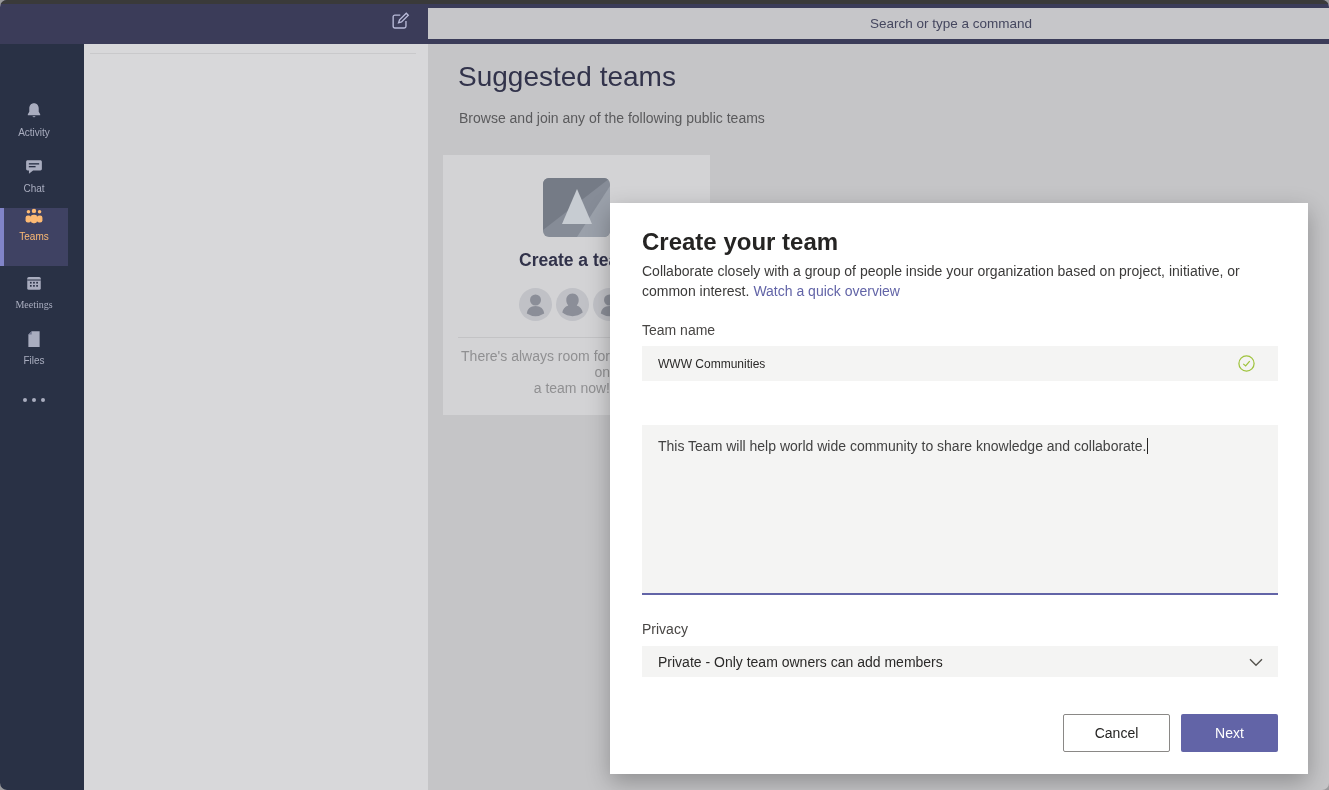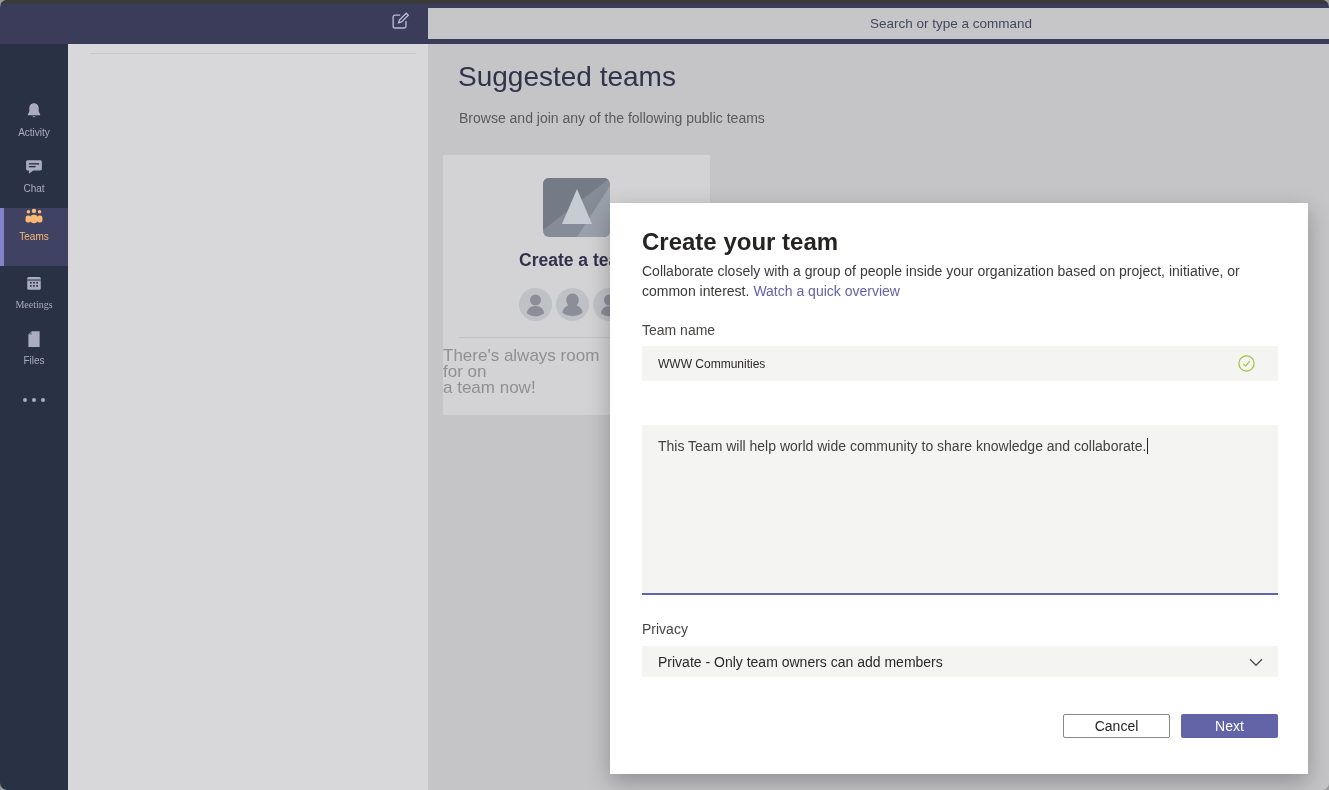--- a/index.html
+++ b/index.html
@@ -13,21 +13,21 @@
   .titlebar{position:absolute;left:0;top:0;width:1329px;height:44px;background:#3b3c59;z-index:5;}
   .compose-btn{position:absolute;left:388px;top:10px;width:24px;height:24px;display:flex;align-items:center;justify-content:center;cursor:pointer;}
   .search-box{position:absolute;left:428px;top:8px;width:901px;height:31px;background:#c6c6c9;}
   .search-box input{
     width:100%;height:100%;border:none;outline:none;background:transparent;
     text-align:center;padding-left:145px;font-size:13.5px;color:#45475f;
     font-family:"Liberation Sans", sans-serif;
   }
   .search-box input::placeholder{color:#45475f;opacity:1;}
   
-  .rail{position:absolute;left:0;top:44px;width:68px;height:746px;background:#293145;z-index:4;}
+  .rail{position:absolute;left:0;top:44px;width:84px;height:746px;background:#293145;z-index:4;}
   .rail-item{
     position:absolute;left:0;width:68px;height:46px;display:flex;flex-direction:column;
     align-items:center;justify-content:flex-start;gap:3px;color:#a9adbf;cursor:pointer;
   }
   .rail-item .lbl{font-size:10px;line-height:11px;}
   .rail-item.selected{height:58px;background:#3f4263;color:#fdba74;justify-content:flex-start;}
   .rail-item.selected::before{content:'';position:absolute;left:0;top:0;width:4px;height:100%;background:#8184c8;}
   .rail-more{position:absolute;left:0;top:354px;width:68px;display:flex;justify-content:center;gap:5px;cursor:pointer;}
   .rail-more i{width:4px;height:4px;border-radius:50%;background:#a9adbf;}
   
@@ -35,21 +35,21 @@
   .left-divider{position:absolute;left:22px;top:9px;width:326px;height:1px;background:#c9c9cb;}
   
   .page-title{position:absolute;left:458px;top:61px;font-size:28px;font-weight:400;color:#32334b;z-index:1;}
   .page-subtitle{position:absolute;left:459px;top:110px;font-size:14px;color:#5a5a5c;z-index:1;}
   
   .team-card{position:absolute;left:443px;top:155px;width:267px;height:260px;background:#d3d3d5;z-index:2;cursor:pointer;}
   .card-img{position:absolute;left:100px;top:23px;width:67px;height:59px;border-radius:6px;overflow:hidden;}
   .card-title{position:absolute;left:76px;top:95px;font-size:17.5px;font-weight:600;color:#31324a;white-space:nowrap;}
   .card-avatars{position:absolute;left:76px;top:133px;display:flex;gap:4px;}
   .card-divider{position:absolute;left:15px;top:182px;width:240px;height:1px;background:#c3c3c5;}
-  .card-footer{position:absolute;left:0;top:193px;width:167px;font-size:17px;line-height:16px;color:#909092;}
+  .card-footer{position:absolute;left:0;top:193px;width:167px;text-align:right;font-size:14px;line-height:16px;color:#909092;}
   
   .dialog{position:absolute;left:610px;top:203px;width:698px;height:571px;background:#ffffff;z-index:10;box-shadow:0 8px 22px rgba(0,0,0,.28);}
   .dlg-title{position:absolute;left:32px;top:25px;font-size:24px;font-weight:700;color:#252423;}
   .dlg-body{position:absolute;left:32px;top:58px;width:642px;font-size:14px;line-height:20px;color:#3b3a39;}
   .dlg-link{color:#6264a7;text-decoration:none;margin-left:4px;cursor:pointer;}
   .field-label{position:absolute;left:32px;font-size:14px;color:#484644;}
   .lbl-teamname{top:119px;} .lbl-desc{top:211px;margin-top:23px;} .lbl-privacy{top:418px;}
   .team-name-input{
     position:absolute;left:32px;top:143px;width:636px;height:35px;background:#f4f4f3;border:none;outline:none;
     padding:0 44px 0 16px;font-size:12px;color:#2b2a29;font-family:"Liberation Sans", sans-serif;
@@ -59,21 +59,21 @@
     position:absolute;left:32px;top:222px;width:636px;height:170px;background:#f4f4f3;
     border-bottom:2px solid #6264a7;padding:12px 16px;font-size:14px;color:#424242;line-height:19px;cursor:text;
   }
   .caret{display:inline-block;width:1px;height:16px;background:#252423;vertical-align:-3px;margin-left:1px;}
   .privacy-select{
     position:absolute;left:32px;top:443px;width:636px;height:31px;background:#f4f4f3;
     display:flex;align-items:center;padding:0 12px 0 16px;font-size:14px;color:#2b2a29;cursor:pointer;
   }
   .privacy-select .chev{margin-left:auto;display:flex;align-items:center;}
   .dlg-buttons{position:absolute;right:30px;top:511px;display:flex;gap:11px;}
-  .btn{height:24px;border-radius:2px;font-size:14px;font-family:"Liberation Sans", sans-serif;cursor:pointer;display:flex;align-items:center;justify-content:center;}
+  .btn{height:38px;border-radius:2px;font-size:14px;font-family:"Liberation Sans", sans-serif;cursor:pointer;display:flex;align-items:center;justify-content:center;}
   .btn-cancel{width:107px;background:#ffffff;border:1px solid #8a8886;color:#252423;}
   .btn-next{width:97px;background:#6264a7;border:none;color:#ffffff;}
 </style>
 </head>
 <body>
 
 <div class="screen">
 
   <div class="titlebar">
     <div class="compose-btn">

